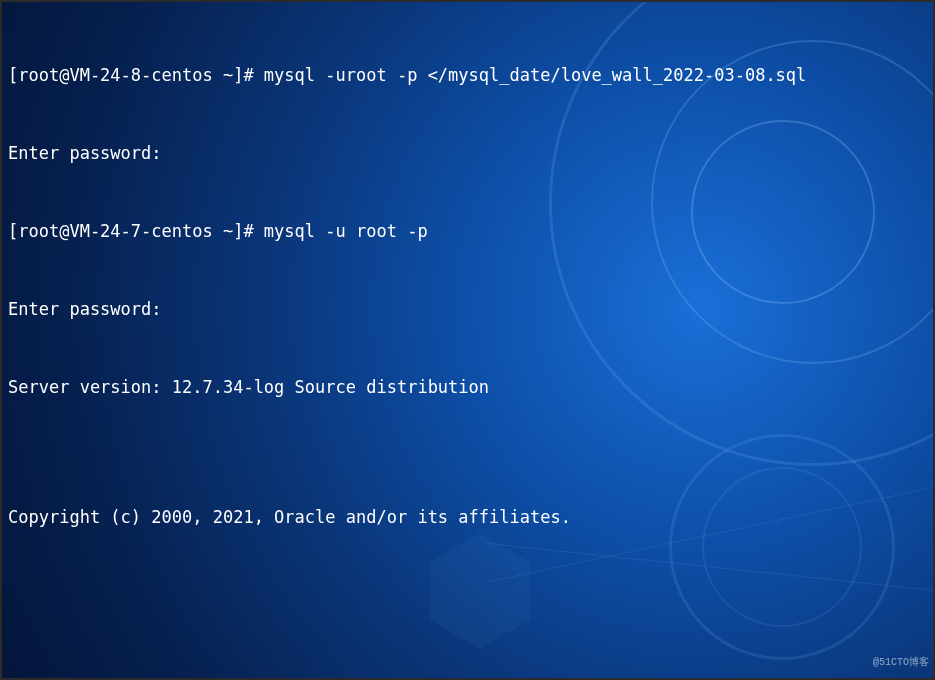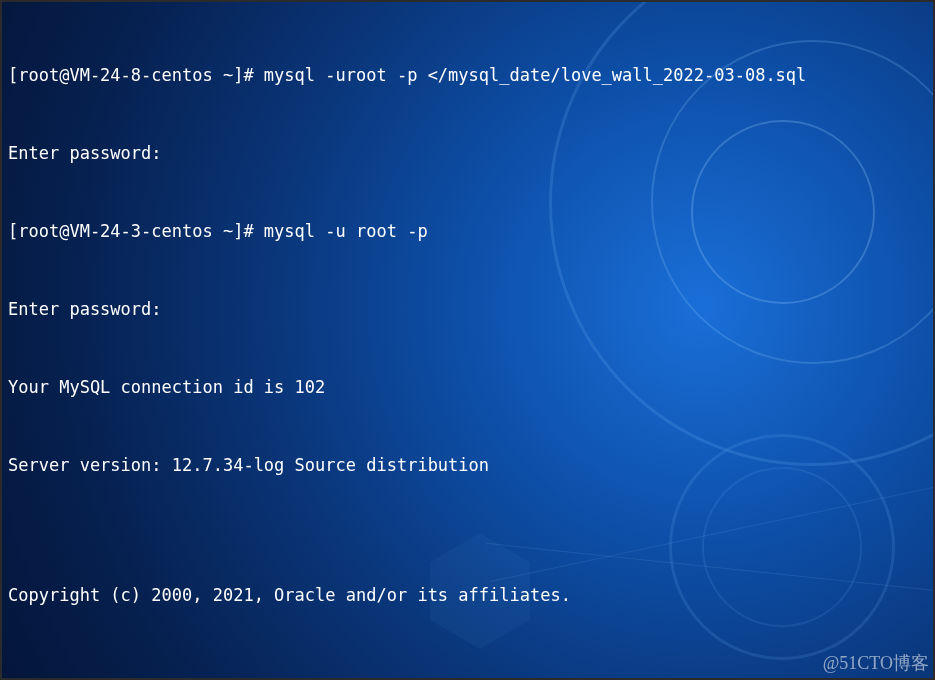--- a/index.html
+++ b/index.html
@@ -69,22 +69,22 @@
     z-index: 1;
     padding: 10px 8px 8px 8px;
     white-space: pre;
   }
   .line { display:block; }
 
   .watermark {
     position: absolute;
     right: 6px;
     bottom: 4px;
-    font-family: Liberation Serif, serif;
-    font-size: 18px;
+    font-family: Liberation Mono, monospace;
+    font-size: 10px;
     color: rgba(255,255,255,0.55);
     z-index: 2;
   }
 
   .frame {
     position:absolute;
     inset:0;
     border: 2px solid #2b2b2b;
     pointer-events:none;
     z-index:3;
@@ -99,23 +99,22 @@
   <div class="ring r3"></div>
   <div class="gear"></div>
   <div class="hex"></div>
   <div class="hline l1"></div>
   <div class="hline l2"></div>
 </div>
 
 <div class="terminal">
   <span class="line">[root@VM-24-8-centos ~]# mysql -uroot -p &lt;/mysql_date/love_wall_2022-03-08.sql</span>
   <span class="line">Enter password:</span>
-  <span class="line">[root@VM-24-3-centos ~]# mysql -u root -p</span>
+  <span class="line">[root@VM-24-7-centos ~]# mysql -u root -p</span>
   <span class="line">Enter password:</span>
-  <span class="line">Your MySQL connection id is 102</span>
   <span class="line">Server version: 12.7.34-log Source distribution</span>
   <span class="line"></span>
   <span class="line">Copyright (c) 2000, 2021, Oracle and/or its affiliates.</span>
   <span class="line"></span>
   
   
   
   <span class="line"></span>
   
   <span class="line"></span>

